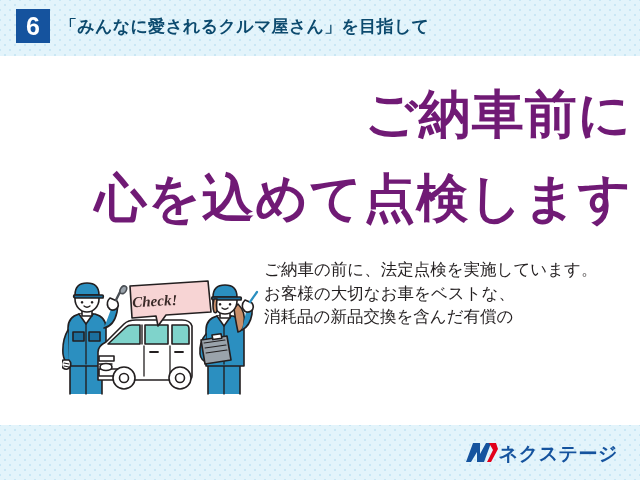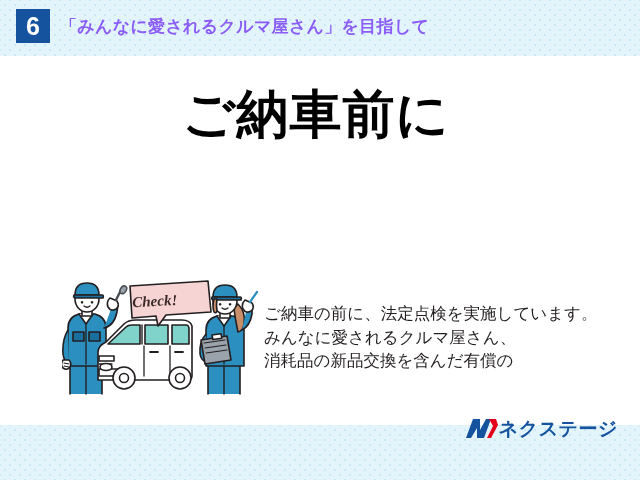--- a/index.html
+++ b/index.html
@@ -46,34 +46,34 @@
     color: #ffffff;
     font-size: 25px;
     font-weight: bold;
     display: flex;
     align-items: center;
     justify-content: center;
     line-height: 1;
     letter-spacing: 0;
   }
   .header-title {
-    color: #8b5cf6;
+    color: #0c4a6e;
     font-size: 17px;
     font-weight: bold;
     letter-spacing: 0.3px;
     white-space: nowrap;
   }
 
   
   .headline {
     position: absolute;
     left: 0;
     width: 632px;
-    text-align: center;
-    color: #000000;
+    text-align: right;
+    color: #701a75;
     font-weight: bold;
     letter-spacing: 1px;
     white-space: nowrap;
   }
   #headline1 {
     top: 88px;
     font-size: 52px;
     line-height: 1;
   }
   #headline2 {
@@ -81,21 +81,20 @@
     font-size: 52px;
     line-height: 1;
   }
 
   
   #copy-block {
     position: absolute;
     left: 264px;
     top: 258px;
     width: 360px;
-    margin-top: 44px;
   }
   .copy-line {
     color: #231f20;
     font-size: 16.5px;
     line-height: 23.5px;
     white-space: nowrap;
   }
   .note-line {
     color: #231f20;
     font-size: 13.5px;
@@ -112,23 +111,23 @@
     width: 200px;
     height: 135px;
   }
   #illustration svg { display: block; }
 
   
   #footer { top: 425px; height: 55px; }
   #logo {
     position: absolute;
     right: 22px;
-    top: 416px;
+    top: 441px;
     display: flex;
-    align-items: center;
+    align-items: flex-start;
   }
   #logo-mark { display: block; }
   .logo-text {
     color: #15539e;
     font-size: 19px;
     font-weight: bold;
     letter-spacing: 0.5px;
     white-space: nowrap;
   }
 </style>
@@ -137,20 +136,21 @@
 
 <div id="page">
 
   <div class="dotband" id="header"></div>
   <div class="header-inner">
     <div class="num-badge">6</div>
     <div class="header-title">「みんなに愛されるクルマ屋さん」を目指して</div>
   </div>
 
   <div class="headline" id="headline1">ご納車前に</div>
+  <div class="headline" id="headline2">心を込めて点検します</div>
 
   <div id="illustration">
     <svg width="200" height="135" viewBox="0 0 200 135" xmlns="http://www.w3.org/2000/svg">
       <g fill="none" stroke="#231f20" stroke-width="1.6" stroke-linecap="round" stroke-linejoin="round">
 
         <g>
 
           <path d="M8 126 L8 96 L40 96 L40 126" fill="#2b8fc0"></path>
           <path d="M24 96 L24 126" stroke-width="1.4"></path>
 
@@ -257,21 +257,21 @@
           <path d="M160 40 q3 2.5 6 0" stroke-width="1.3"></path>
         </g>
       </g>
 
       <text x="93" y="38" font-family="'Liberation Serif', serif" font-size="15" font-style="italic" font-weight="bold" fill="#3a2a28" text-anchor="middle" transform="rotate(-3 93 38)">Check!</text>
     </svg>
   </div>
 
   <div id="copy-block">
     <div class="copy-line">ご納車の前に、法定点検を実施しています。</div>
-    <div class="copy-line">みんなに愛されるクルマ屋さん、</div>
+    <div class="copy-line">お客様の大切なお車をベストな、</div>
     <div class="copy-line">消耗品の新品交換を含んだ有償の</div>
   </div>
 
   <div class="dotband" id="footer"></div>
   <div id="logo">
     <svg id="logo-mark" width="34" height="24" viewBox="0 0 34 24" xmlns="http://www.w3.org/2000/svg">
       <path d="M1 21 L8 2 L15 2 L15 13 L21 2 L26 2 L19 21 L12 21 L12 11 L6 21 Z" fill="#15539e"></path>
       <path d="M24 2 L31 2 L33 8 L26 21 L22 21 L28 9 Z" fill="#e2001a"></path>
     </svg>
     <span class="logo-text">ネクステージ</span>

